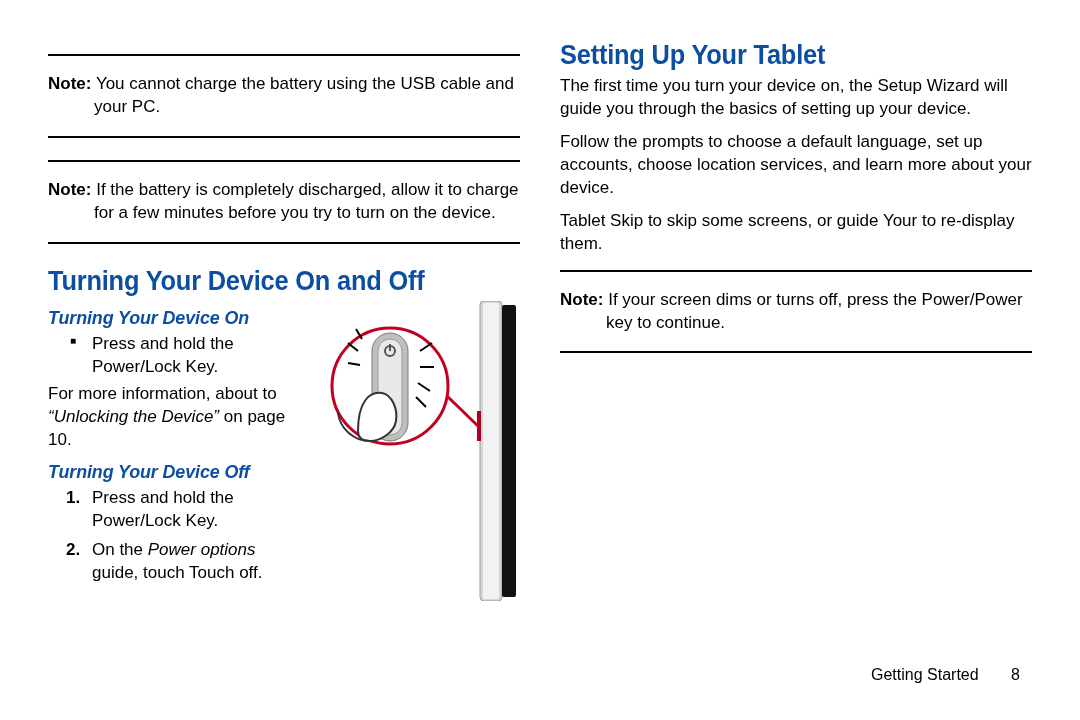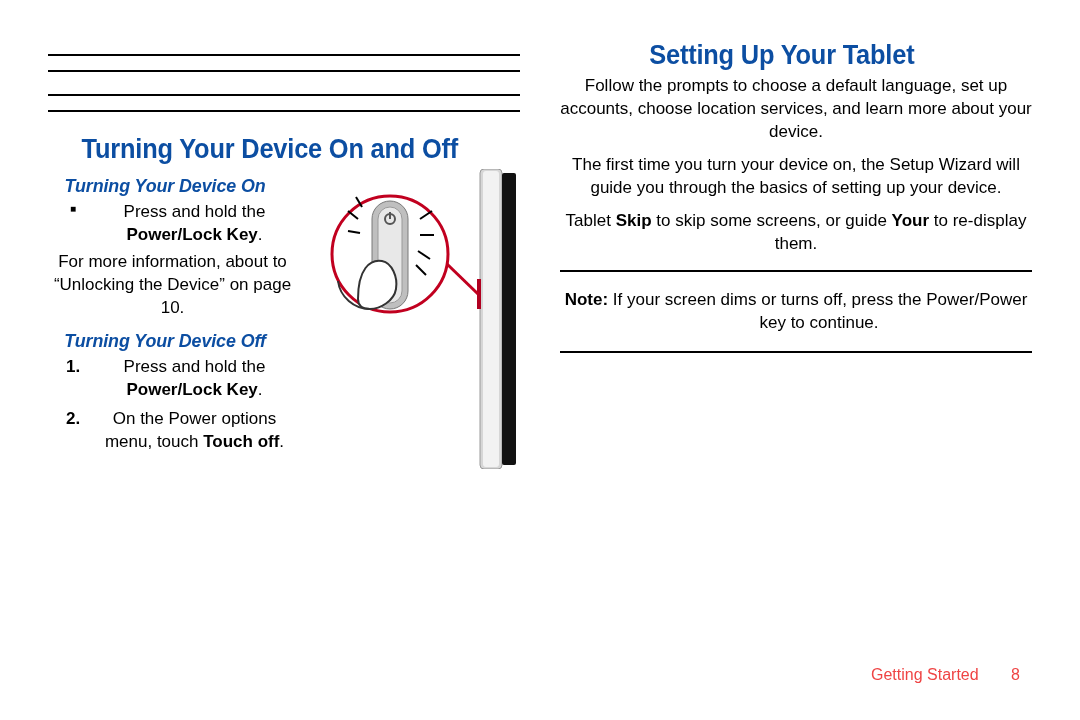--- a/index.html
+++ b/index.html
@@ -14,21 +14,20 @@
     overflow: hidden;
   }
   .page {
     padding: 40px 48px 0 48px;
     display: flex;
     gap: 40px;
   }
   .col {
     flex: 1;
     min-width: 0;
-    text-align: center;
   }
   .rule {
     border-top: 2px solid #000;
     margin: 14px 0 6px 0;
   }
   .note {
     font-size: 17px;
     line-height: 1.35;
   }
   .note .label {
@@ -98,49 +97,57 @@
     position: absolute;
     left: 18px;
     top: 0;
     font-weight: bold;
   }
   p.body {
     font-size: 17px;
     line-height: 1.35;
     margin: 4px 0 10px 0;
   }
-  .b { font-weight: bold; }
-  .i { }
+  .b { font-weight: normal; }
+  .i { font-style: italic; }
   .figwrap {
     width: 200px;
     flex: 0 0 200px;
   }
   .footer {
     position: absolute;
     right: 60px;
     bottom: 36px;
     font-size: 16px;
-    color: #ef4444;
+    color: #000000;
   }
   .footer .sec { margin-right: 28px; }
   
   h2, h3 { transform: scaleX(0.94); transform-origin: left; }
 
   
   svg.device-fig { width: 200px; height: 300px; display:block; }
 </style>
 </head>
 <body>
 
 <div class="page">
 
   <div class="col">
     <div class="rule"></div>
+    <p class="note hang">
+      <span class="label">Note:</span>
+      <span>You cannot charge the battery using the USB cable and your PC.</span>
+    </p>
     <div class="rule"></div>
     <div class="rule" style="margin-top:22px"></div>
+    <p class="note hang">
+      <span class="label">Note:</span>
+      <span>If the battery is completely discharged, allow it to charge for a few minutes before you try to turn on the device.</span>
+    </p>
     <div class="rule"></div>
 
     <h2>Turning Your Device On and Off</h2>
 
     <div class="split">
       <div class="textcol">
         <h3>Turning Your Device On</h3>
         <ul class="sq">
           <li>
             <span>Press and hold the </span><span class="b">Power/Lock Key</span><span>.</span>
@@ -151,21 +158,21 @@
         </p>
 
         <h3>Turning Your Device Off</h3>
         <ol class="num">
           <li>
             <span class="num">1.</span>
             <span>Press and hold the </span><span class="b">Power/Lock Key</span><span>.</span>
           </li>
           <li>
             <span class="num">2.</span>
-            <span>On the </span><span class="i">Power options</span><span> menu, touch </span><span class="b">Touch off</span><span>.</span>
+            <span>On the </span><span class="i">Power options</span><span> guide, touch </span><span class="b">Touch off</span><span>.</span>
           </li>
         </ol>
       </div>
 
       <div class="figwrap">
         <svg class="device-fig" viewBox="0 0 200 300">
 
           <rect x="160" y="0" width="22" height="300" rx="4" fill="#d6d6d6" stroke="#9a9a9a"></rect>
           <rect x="163" y="2" width="16" height="296" rx="3" fill="#f2f2f2"></rect>
 
@@ -195,22 +202,22 @@
             <line x1="98" y1="82" x2="110" y2="90"></line>
             <line x1="96" y1="96" x2="106" y2="106"></line>
           </g>
         </svg>
       </div>
     </div>
   </div>
 
   <div class="col">
     <h2 style="margin-top:0">Setting Up Your Tablet</h2>
+    <p class="body">The first time you turn your device on, the Setup Wizard will guide you through the basics of setting up your device.</p>
     <p class="body">Follow the prompts to choose a default language, set up accounts, choose location services, and learn more about your device.</p>
-    <p class="body">The first time you turn your device on, the Setup Wizard will guide you through the basics of setting up your device.</p>
     <p class="body">
       <span>Tablet </span><span class="b">Skip</span><span> to skip some screens, or guide </span><span class="b">Your</span><span> to re-display them.</span>
     </p>
     <div class="rule"></div>
     <p class="note hang">
       <span class="label">Note:</span>
       <span>If your screen dims or turns off, press the Power/Power key to continue.</span>
     </p>
     <div class="rule"></div>
   </div>

